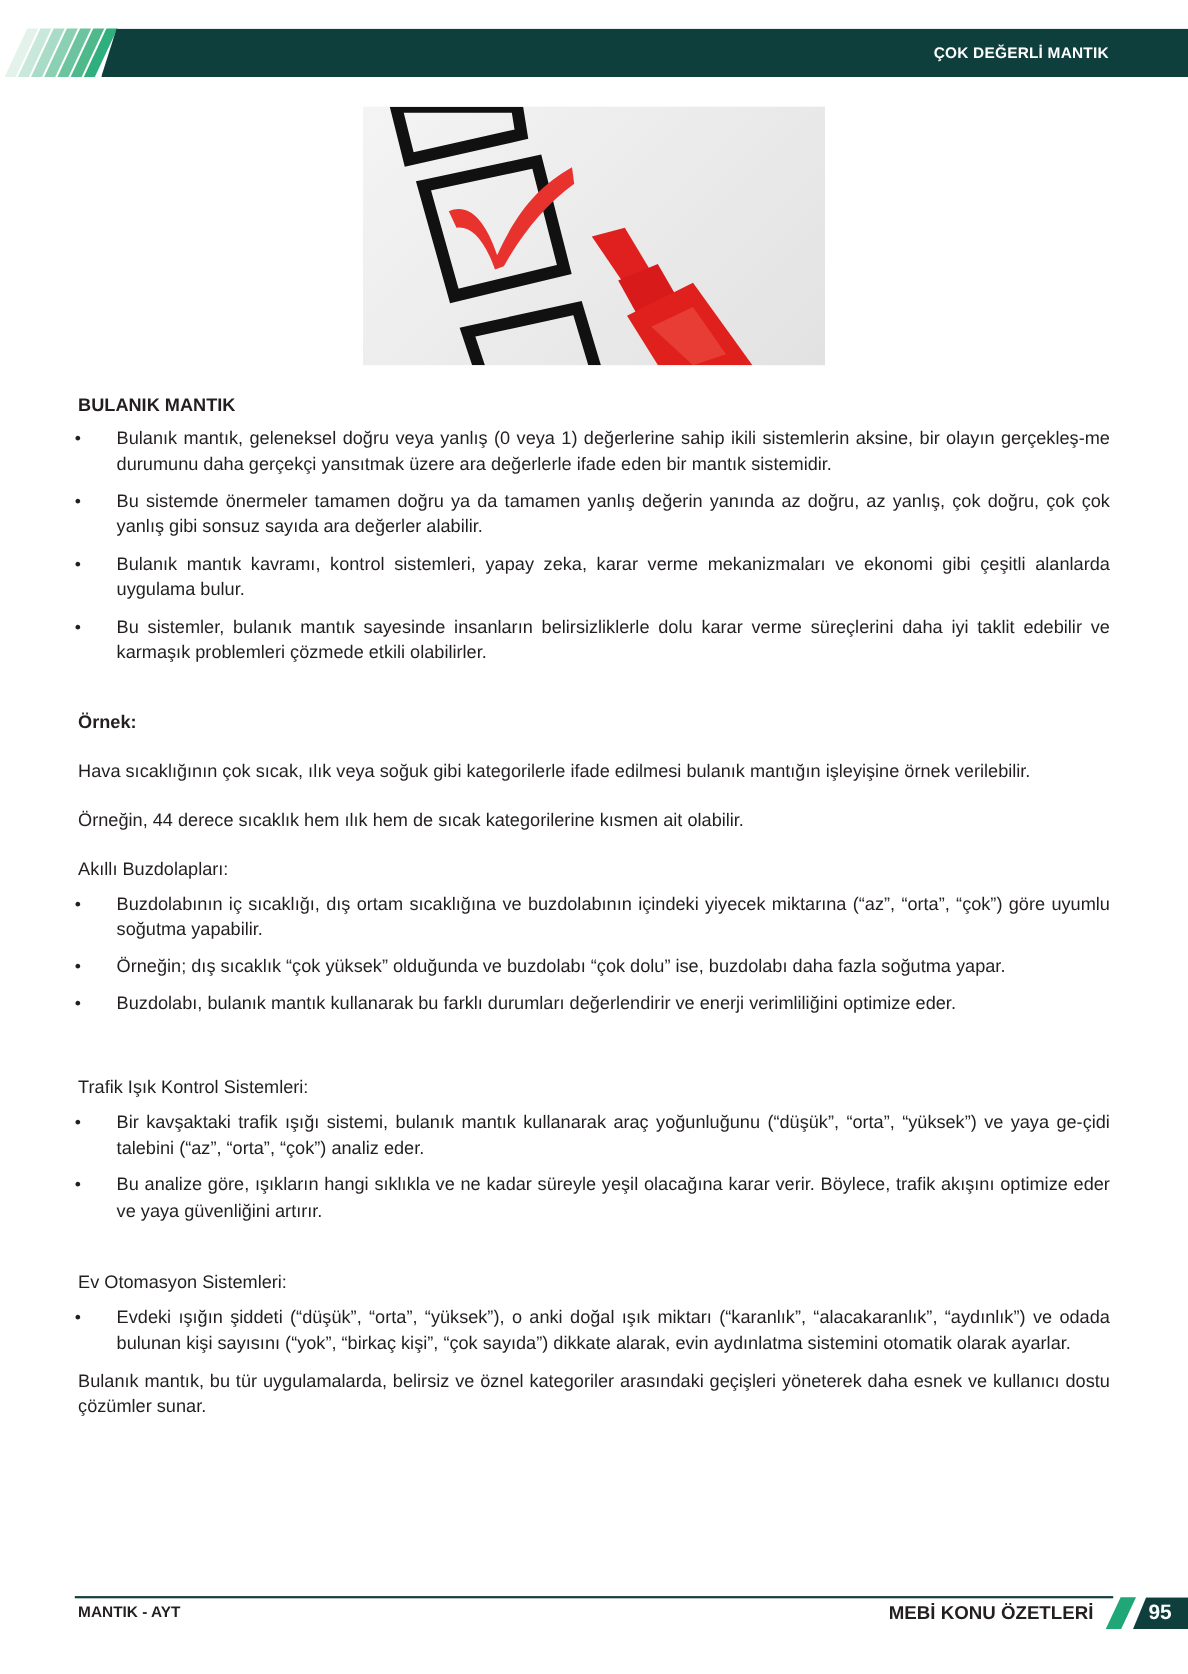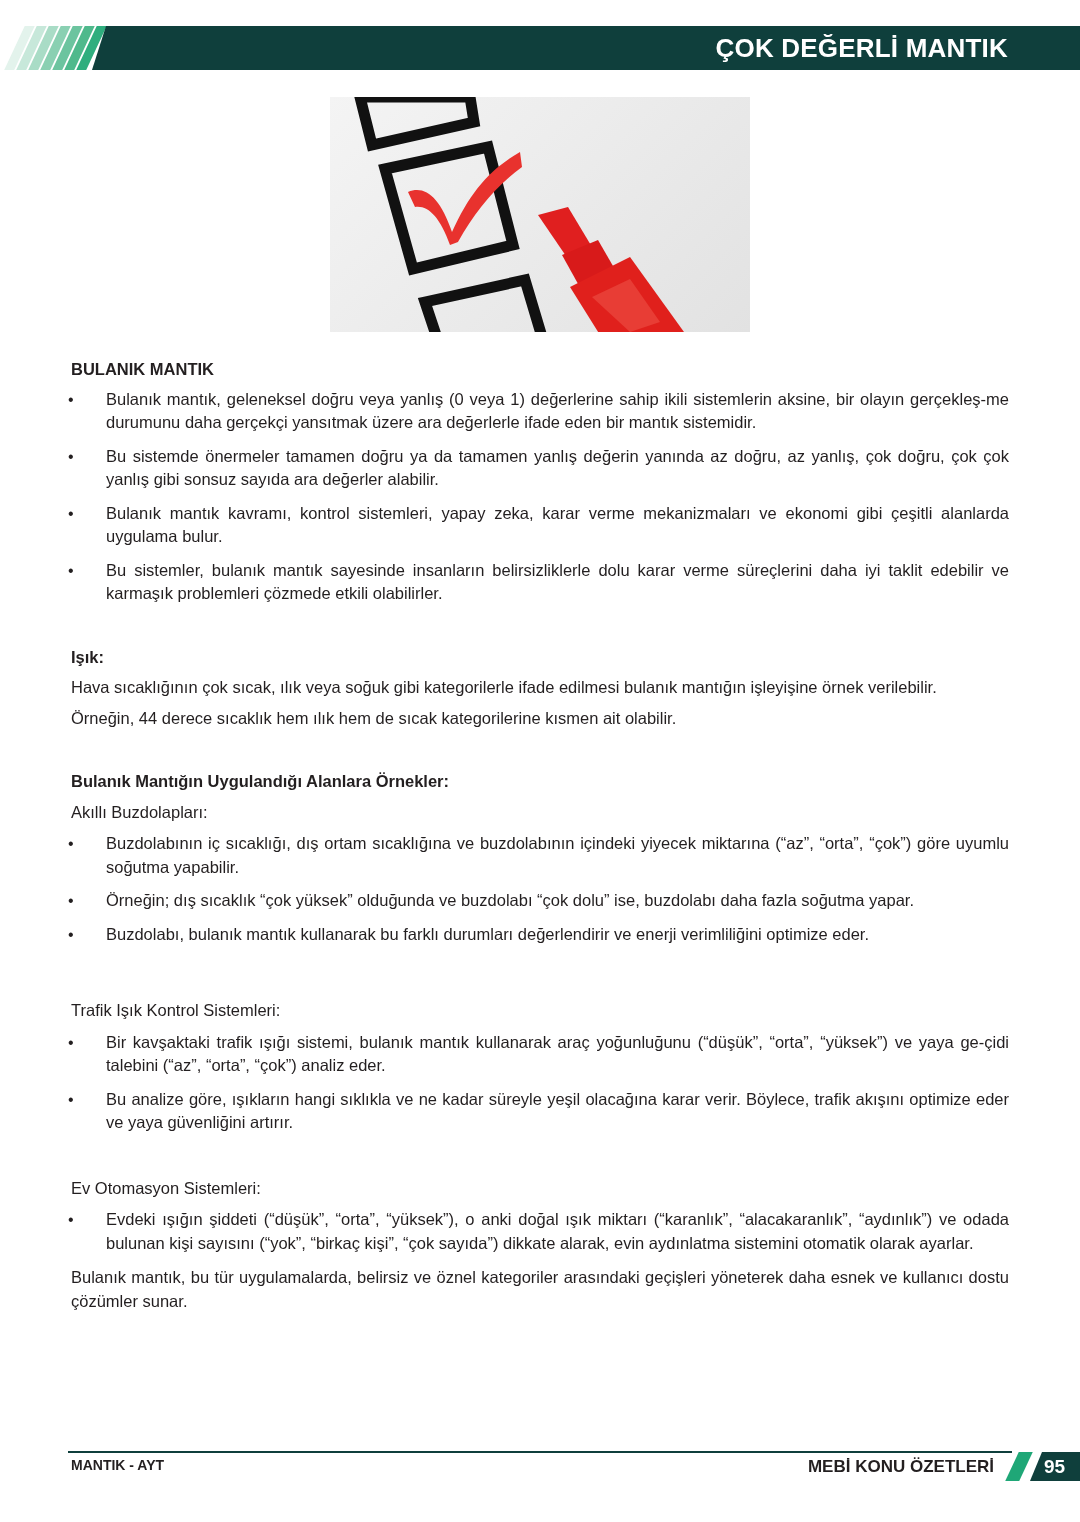--- a/index.html
+++ b/index.html
@@ -5,34 +5,34 @@
   * { margin: 0; padding: 0; box-sizing: border-box; }
   html, body { width: 1080px; height: 1522px; background: #ffffff; }
   body { position: relative; font-family: "Liberation Sans", sans-serif; color: #231f20; overflow: hidden; }
 
   .header-band { position: absolute; left: 0; top: 26px; width: 1080px; height: 44px; }
   .header-stripes { position: absolute; left: 0; top: 0; width: 120px; height: 44px; overflow: hidden; }
   .header-stripes span { position: absolute; top: -2px; width: 10px; height: 50px; transform: skewX(-25deg); }
   .header-bar { position: absolute; left: 92px; top: 0; right: 0; height: 44px; background: #0f3f3c;
     clip-path: polygon(14px 0, 100% 0, 100% 100%, 0 100%); }
   .header-title { position: absolute; right: 72px; top: 0; height: 44px; line-height: 44px;
-    color: #ffffff; font-weight: bold; font-size: 26px; letter-spacing: 0.2px; }
+    color: #ffffff; font-weight: bold; font-size: 14px; letter-spacing: 0.2px; }
 
   .hero { position: absolute; left: 330px; top: 97px; width: 420px; height: 235px; background: linear-gradient(135deg,#f4f4f4,#e2e2e2); overflow: hidden; }
   .hero svg { display: block; width: 420px; height: 235px; }
 
   .content { position: absolute; left: 71px; top: 358px; width: 938px; font-size: 16.5px; line-height: 23.5px; }
   .h-bold { font-weight: bold; font-size: 16.5px; }
   ul.bullets { list-style: none; }
   ul.bullets li { position: relative; padding-left: 35px; text-align: justify; margin-top: 10px; }
   ul.bullets li::before { content: "•"; position: absolute; left: -3px; top: 0; font-size: 16px; }
   .para { margin-top: 8px; }
   .gap-l { margin-top: 40px; }
   .gap-m { margin-top: 30px; }
-  .plain { margin-top: 7px; }
+  .plain { margin-top: 21px; }
 
   .footer-line { position: absolute; left: 68px; top: 1451px; width: 944px; height: 2px; background: #0f3f3c; }
   .footer-left { position: absolute; left: 71px; top: 1457px; font-weight: bold; font-size: 14px; }
   .footer-right { position: absolute; right: 86px; top: 1457px; font-weight: bold; font-size: 17px; }
   .footer-slash { position: absolute; left: 1012px; top: 1452px; width: 14px; height: 29px; background: #1fa777; transform: skewX(-25deg); }
   .footer-page { position: absolute; left: 1030px; top: 1452px; width: 60px; height: 29px; background: #0f3f3c;
     clip-path: polygon(12px 0, 100% 0, 100% 100%, 0 100%); color: #ffffff; font-weight: bold; font-size: 19px;
     line-height: 29px; padding-left: 14px; }
 </style>
 </head>
@@ -72,25 +72,24 @@
 
 <div class="content">
   <div class="h-bold">BULANIK MANTIK</div>
   <ul class="bullets" style="margin-top:-4px;">
     <li>Bulanık mantık, geleneksel doğru veya yanlış (0 veya 1) değerlerine sahip ikili sistemlerin aksine, bir olayın gerçekleş-me durumunu daha gerçekçi yansıtmak üzere ara değerlerle ifade eden bir mantık sistemidir.</li>
     <li>Bu sistemde önermeler tamamen doğru ya da tamamen yanlış değerin yanında az doğru, az yanlış, çok doğru, çok çok yanlış gibi sonsuz sayıda ara değerler alabilir.</li>
     <li>Bulanık mantık kavramı, kontrol sistemleri, yapay zeka, karar verme mekanizmaları ve ekonomi gibi çeşitli alanlarda uygulama bulur.</li>
     <li>Bu sistemler, bulanık mantık sayesinde insanların belirsizliklerle dolu karar verme süreçlerini daha iyi taklit edebilir ve karmaşık problemleri çözmede etkili olabilirler.</li>
   </ul>
 
-  <div class="h-bold gap-l">Işık:</div>
+  <div class="h-bold gap-l">Örnek:</div>
   <div class="plain">Hava sıcaklığının çok sıcak, ılık veya soğuk gibi kategorilerle ifade edilmesi bulanık mantığın işleyişine örnek verilebilir.</div>
   <div class="plain">Örneğin, 44 derece sıcaklık hem ılık hem de sıcak kategorilerine kısmen ait olabilir.</div>
 
-  <div class="h-bold gap-l">Bulanık Mantığın Uygulandığı Alanlara Örnekler:</div>
   <div class="plain">Akıllı Buzdolapları:</div>
   <ul class="bullets" style="margin-top:-2px;">
     <li>Buzdolabının iç sıcaklığı, dış ortam sıcaklığına ve buzdolabının içindeki yiyecek miktarına (“az”, “orta”, “çok”) göre uyumlu soğutma yapabilir.</li>
     <li>Örneğin; dış sıcaklık “çok yüksek” olduğunda ve buzdolabı “çok dolu” ise, buzdolabı daha fazla soğutma yapar.</li>
     <li>Buzdolabı, bulanık mantık kullanarak bu farklı durumları değerlendirir ve enerji verimliliğini optimize eder.</li>
   </ul>
 
   <div class="gap-m" style="margin-top:53px;">Trafik Işık Kontrol Sistemleri:</div>
   <ul class="bullets" style="margin-top:-2px;">
     <li>Bir kavşaktaki trafik ışığı sistemi, bulanık mantık kullanarak araç yoğunluğunu (“düşük”, “orta”, “yüksek”) ve yaya ge-çidi talebini (“az”, “orta”, “çok”) analiz eder.</li>

